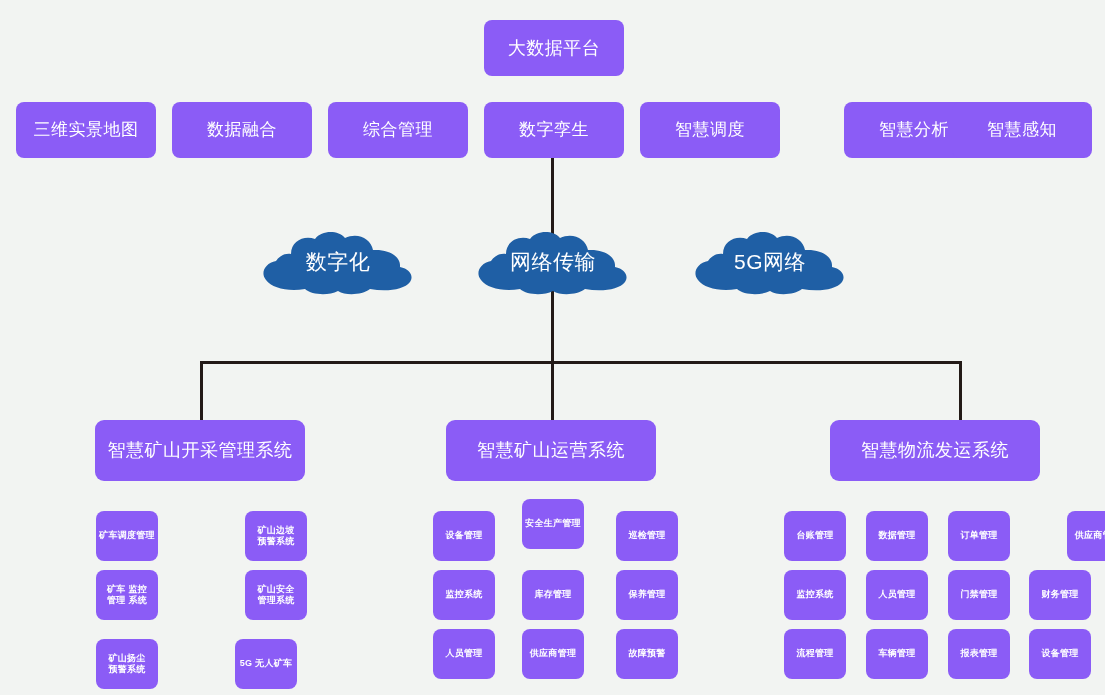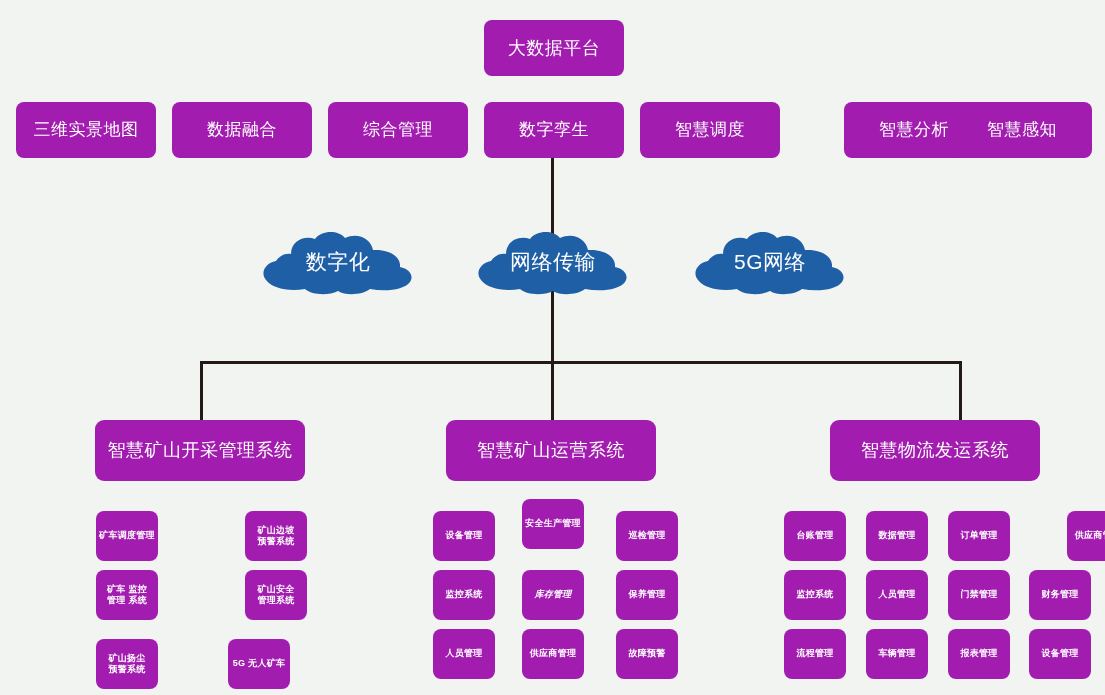--- a/index.html
+++ b/index.html
@@ -15,21 +15,21 @@
   }
   #stage {
     position: relative;
     width: 1105px;
     height: 695px;
   }
 
   
   .node {
     position: absolute;
-    background: #a21caf;
+    background: #8b5cf6;
     color: #ffffff;
     border-radius: 8px;
     display: flex;
     align-items: center;
     justify-content: center;
     text-align: center;
     box-sizing: border-box;
     line-height: 1.25;
     white-space: pre-line;
     letter-spacing: 0.5px;
@@ -166,27 +166,27 @@
 
   <div class="node node-leaf" style="left:96px; top:511px;">矿车调度管理</div>
   <div class="node node-leaf" style="left:245px; top:511px;">矿山边坡
 预警系统</div>
   <div class="node node-leaf" style="left:96px; top:570px;">矿车 监控
 管理 系统</div>
   <div class="node node-leaf" style="left:245px; top:570px;">矿山安全
 管理系统</div>
   <div class="node node-leaf" style="left:96px; top:639px;">矿山扬尘
 预警系统</div>
-  <div class="node node-leaf" style="left:228px; top:639px;">5G 无人矿车</div>
+  <div class="node node-leaf" style="left:235px; top:639px;">5G 无人矿车</div>
 
   <div class="node node-leaf" style="left:433px; top:511px;">设备管理</div>
   <div class="node node-leaf" style="left:522px; top:499px;">安全生产管理</div>
   <div class="node node-leaf" style="left:616px; top:511px;">巡检管理</div>
   <div class="node node-leaf" style="left:433px; top:570px;">监控系统</div>
-  <div class="node node-leaf" style="left:522px; top:570px;font-style:italic;">库存管理</div>
+  <div class="node node-leaf" style="left:522px; top:570px;">库存管理</div>
   <div class="node node-leaf" style="left:616px; top:570px;">保养管理</div>
   <div class="node node-leaf" style="left:433px; top:629px;">人员管理</div>
   <div class="node node-leaf" style="left:522px; top:629px;">供应商管理</div>
   <div class="node node-leaf" style="left:616px; top:629px;">故障预警</div>
 
   <div class="node node-leaf" style="left:784px; top:511px;">台账管理</div>
   <div class="node node-leaf" style="left:866px; top:511px;">数据管理</div>
   <div class="node node-leaf" style="left:948px; top:511px;">订单管理</div>
   <div class="node node-leaf" style="left:1029px; top:511px;margin-left:38px;">供应商管理</div>
   <div class="node node-leaf" style="left:784px; top:570px;">监控系统</div>

